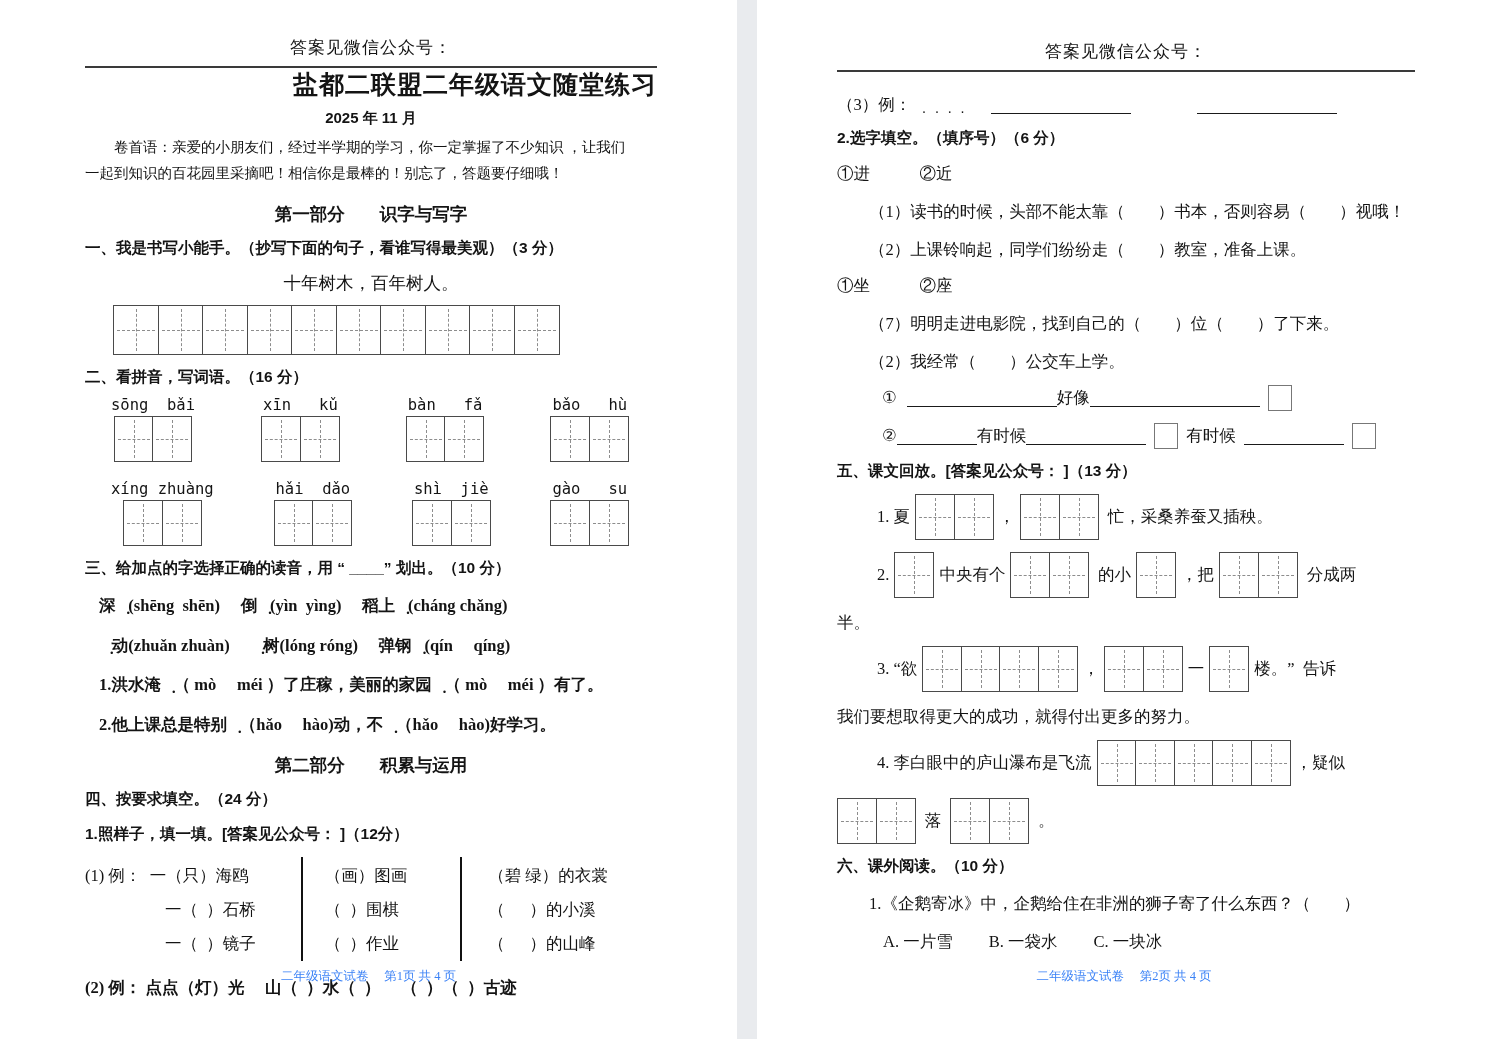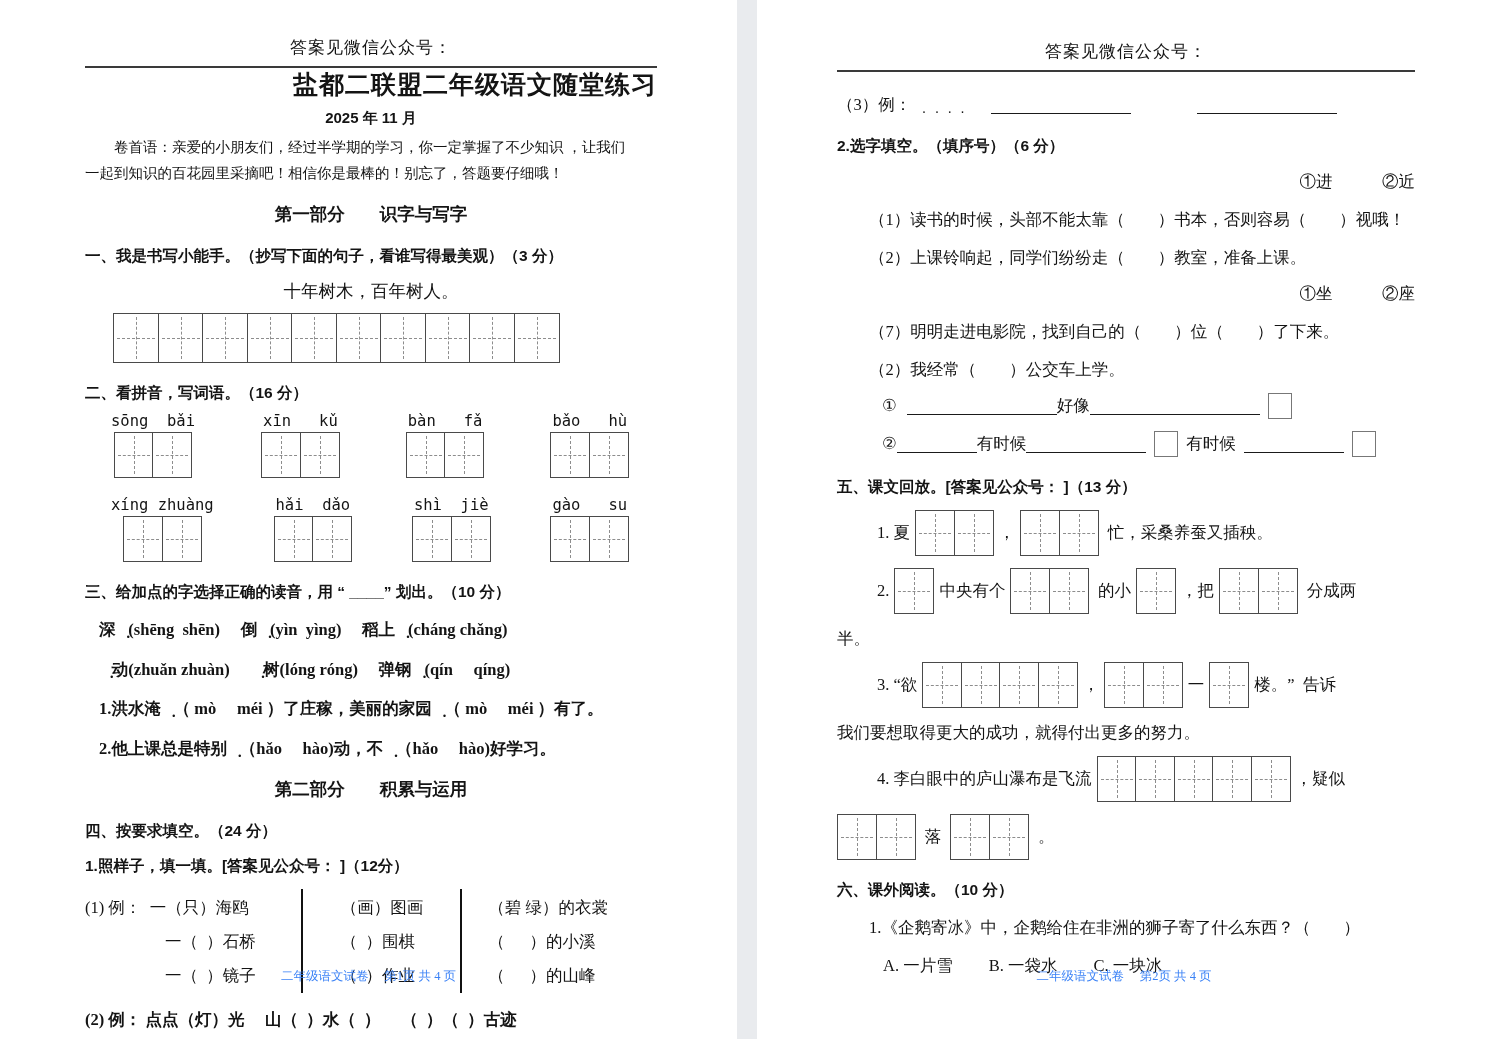--- a/index.html
+++ b/index.html
@@ -16,21 +16,21 @@
   .title { text-align:right; font-family:"Liberation Sans","DejaVu Sans",sans-serif;
            font-weight:800; font-size:25px; letter-spacing:1px; margin-top:0; }
   .date  { text-align:center; font-family:"Liberation Sans","DejaVu Sans",sans-serif;
            font-weight:700; font-size:15px; margin-top:8px; }
   .preamble  { font-size:14.5px; line-height:1.8; margin-top:6px; text-indent:2em; }
   .preamble2 { font-size:14.5px; line-height:1.8; text-indent:0; }
 
   .part { text-align:center; font-family:"Liberation Sans","DejaVu Sans",sans-serif;
           font-weight:800; font-size:17.5px; margin-top:16px; }
   .qh   { font-family:"Liberation Sans","DejaVu Sans",sans-serif; font-weight:700;
-          font-size:15.5px; margin-top:20px; }
+          font-size:15.5px; margin-top:12px; }
   .t    { font-size:16px; }
   .center { text-align:center; }
 
   
   .tzrow { display:inline-flex; vertical-align:middle; }
   .tz { position:relative; width:40px; height:46px; border:1.5px solid #4a4a4a;
         margin-left:-1.5px; background:#fff; flex:none; }
   .tz:first-child { margin-left:0; }
   .tz::before { content:""; position:absolute; top:3px; bottom:3px; left:50%; width:0;
                 border-left:1.5px dashed #8d8d8d; }
@@ -43,32 +43,32 @@
   .pin-group { text-align:center; }
   .pin { font-family:"DejaVu Sans Mono","Liberation Mono",monospace; font-size:15.5px;
          white-space:pre; margin-bottom:2px; }
 
   .q3line { font-size:16.5px; margin-top:14px; line-height:1.55; white-space:pre-wrap;font-weight:bold; }
 
   
   .fill-table { display:flex; margin-top:12px; }
   .fcol { padding-top:2px; }
   .fcol1 { width:220px; }
-  .fcol2 { width:162px; border-left:2px solid #111; padding-left:38px; }
+  .fcol2 { width:162px; border-left:2px solid #111; padding-left:22px; }
   .fcol3 { width:200px; border-left:2px solid #111; padding-left:26px; }
   .frow { font-size:16.5px; line-height:2.05; white-space:pre; }
   .findent { padding-left:80px; }
   .flabel { white-space:pre; }
 
   .footer { position:absolute; bottom:54px; left:0; width:100%; text-align:center;
             font-size:12.5px; color:#3b82f6; }
 
   
   .sent { font-size:16.5px; margin-top:16px; padding-left:32px; white-space:pre-wrap; }
-  .opts { text-align:right; font-size:16.5px; margin-top:14px; white-space:pre; }
+  .opts { text-align:left; font-size:16.5px; margin-top:14px; white-space:pre; }
   .blank { display:inline-block; border-bottom:1.5px solid #1a1a1a; height:1.05em;
            vertical-align:baseline; }
   .w80{width:80px}.w100{width:100px}.w120{width:120px}.w140{width:140px}.w150{width:150px}.w170{width:170px}
   .sqbox { display:inline-block; width:24px; height:26px; border:1.5px solid #777;
            vertical-align:middle; margin:0 8px; background:#fff; }
   .boxline { display:flex; align-items:center; font-size:16.5px; margin-top:12px;
              flex-wrap:nowrap; white-space:pre; }
   .boxline .tzrow { margin:0 5px; }
   .ind40 { padding-left:40px; }
   .ind45 { padding-left:45px; }

